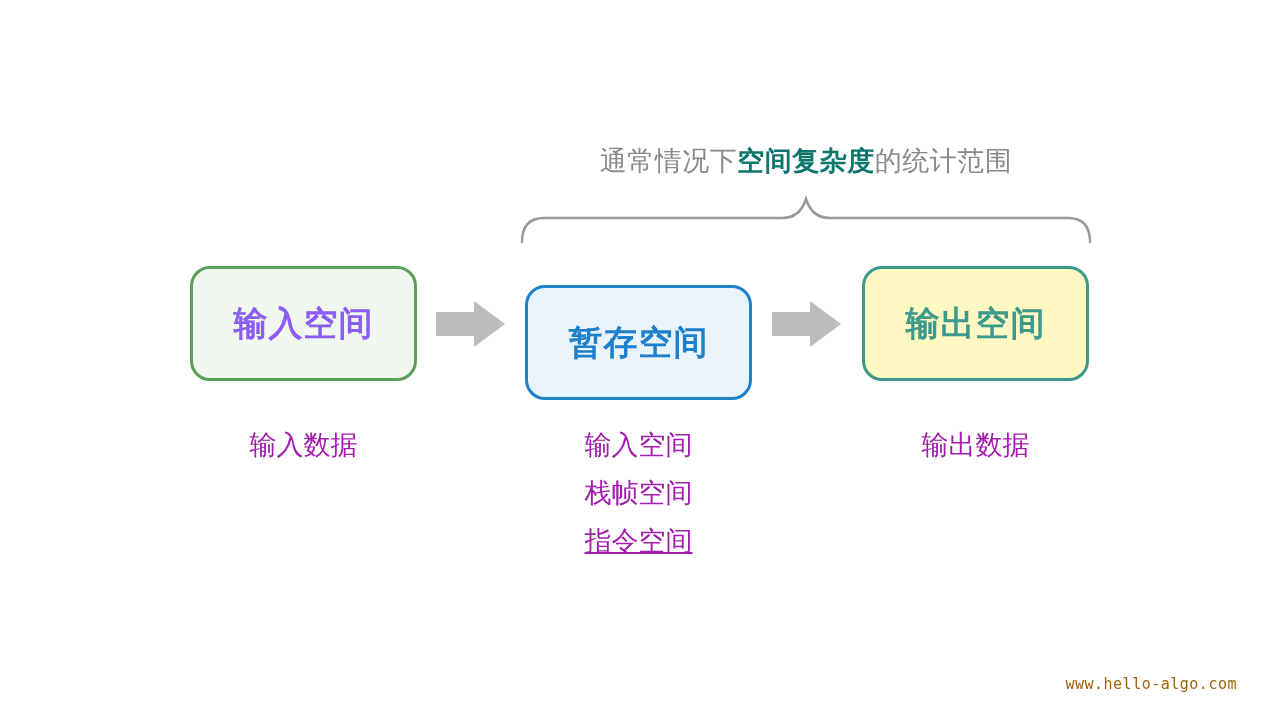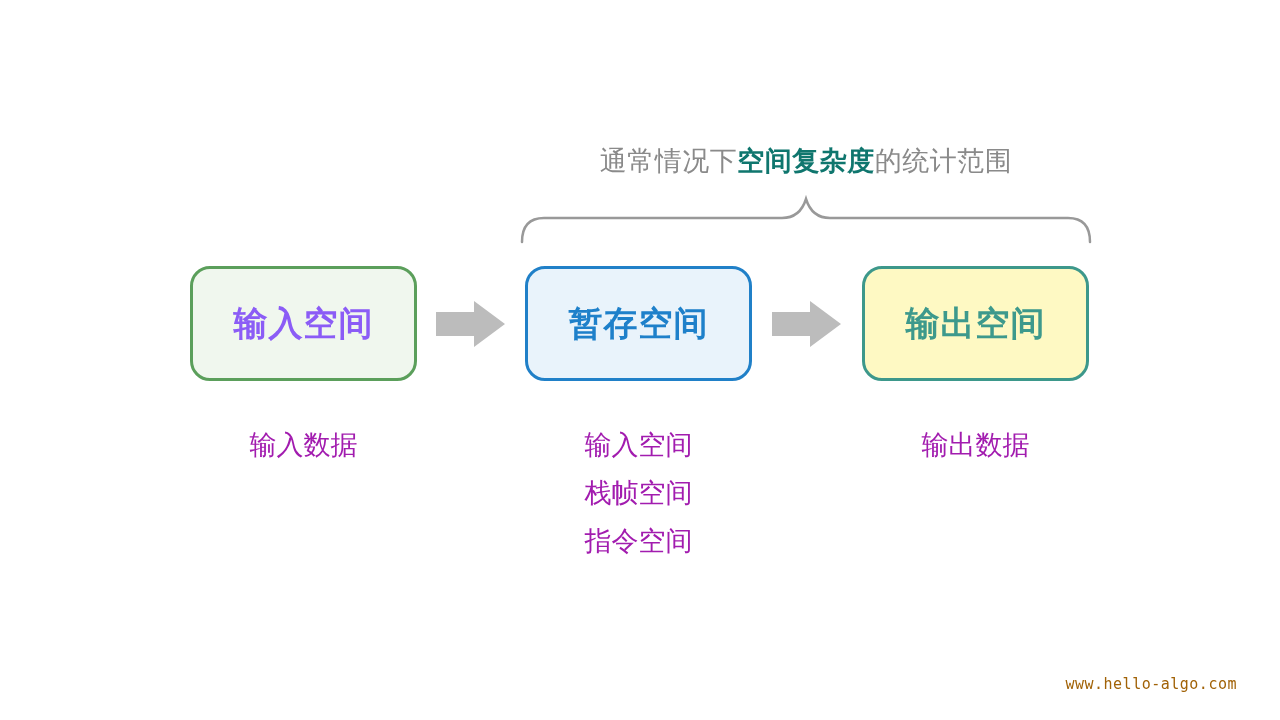--- a/index.html
+++ b/index.html
@@ -40,21 +40,21 @@
     border-radius: 20px;
     display: flex;
     align-items: center;
     justify-content: center;
     font-size: 34px;
     font-weight: 700;
     letter-spacing: 1px;
     white-space: nowrap;
   }
   .box-input  { left: 190px; border: 3px solid #5b9f5b; background: #f0f7ee; color: #8b5cf6; }
-  .box-temp   { left: 525px; border: 3px solid #2080c8; background: #e9f3fb; color: #1e80ca; }
+  .box-temp   { left: 525px; border: 3px solid #2080c8; background: #e9f3fb; color: #1e80ca; margin-top: 19px; }
   .box-output { left: 862px; border: 3px solid #3d988b; background: #fef9c3; color: #3d998c; }
   .arrow-svg {
     position: absolute;
     top: 300px;
     width: 70px;
     height: 48px;
   }
   .arrow-1 { left: 436px; }
   .arrow-2 { left: 772px; }
   .sub {
@@ -66,21 +66,21 @@
     font-size: 27px;
     color: #a21caf;
     white-space: nowrap;
     margin-top: 12px;
   }
   .sub-col1 { left: 190px; }
   .sub-col2 { left: 525px; }
   .sub-col3 { left: 862px; }
   .row1 { top: 419px; }
   .row2 { top: 467px; text-align: center; }
-  .row3 { top: 515px; }
+  .row3 { top: 515px; text-decoration: underline; }
   .watermark {
     position: absolute;
     right: 43px;
     top: 675px;
     font-family: "DejaVu Sans Mono", "Liberation Mono", monospace;
     font-size: 15px;
     color: #a16207;
     letter-spacing: 0.5px;
   }
 </style>

